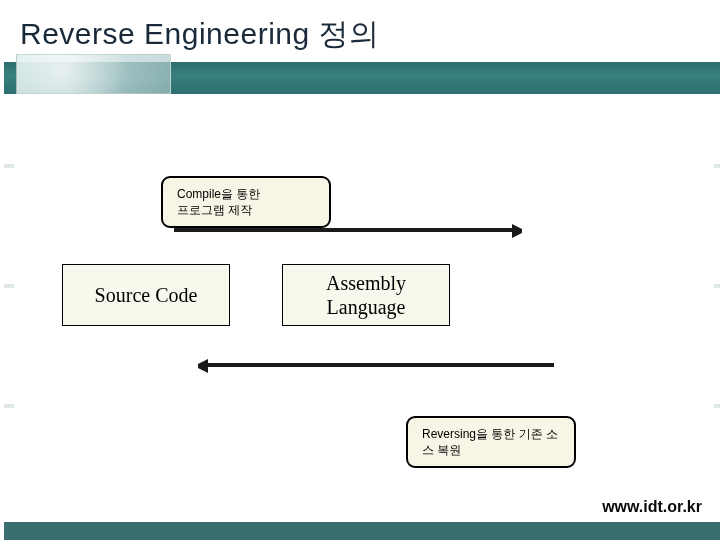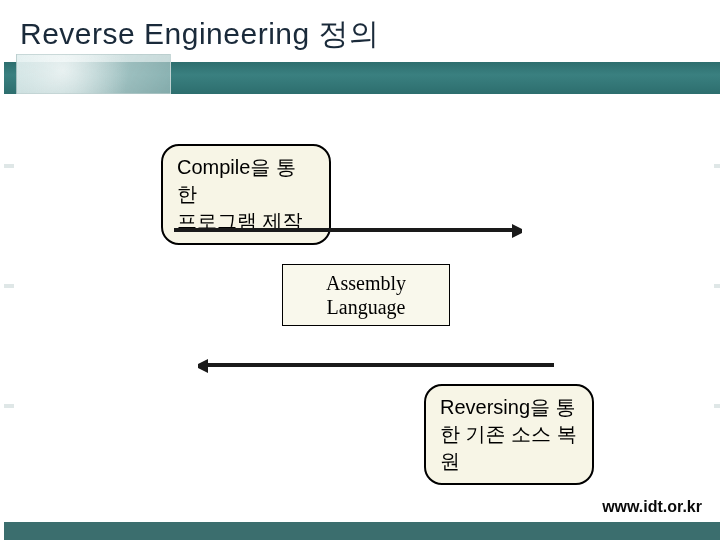--- a/index.html
+++ b/index.html
@@ -55,25 +55,26 @@
     width: 10px; height: 4px;
     background: #dfe7e7;
   }
   .tick.l { left: 0; }
   .tick.r { right: 0; }
   
   .note {
     position: absolute;
     border: 2px solid #000;
     background: #f7f5e6;
-    border-radius: 18px;
+    border-radius: 9px;
     padding: 8px 14px;
-    font-size: 20px;
+    font-size: 12px;
     line-height: 1.35;
     color: #000;
+    margin-top: 32px;
   }
   
   .harrow {
     position: absolute;
     height: 0;
   }
   .harrow .shaft {
     position: absolute;
     top: -1px;
     height: 2px;
@@ -154,27 +155,28 @@
   <div class="tick l" style="top:400px"></div>
   <div class="tick r" style="top:400px"></div>
 
   <div class="note" style="left:157px; top:140px; width:170px">Compile을 통한<br>프로그램 제작</div>
 
   <div class="harrow" style="left:170px; top:225px;">
     <div class="shaft" style="left:0; width:338px"></div>
     <div class="head right" style="left:338px; top:-5px"></div>
   </div>
 
+  <div class="node" style="left:58px;  top:260px">Source Code</div>
   <div class="node" style="left:278px; top:260px">Assembly<br>Language</div>
 
   <div class="harrow" style="left:200px; top:360px;">
     <div class="head left" style="left:-10px; top:-5px"></div>
     <div class="shaft" style="left:0; width:350px"></div>
   </div>
 
-  <div class="note" style="left:420px; top:380px; width:170px">Reversing을 통한 기존 소스 복원</div>
+  <div class="note" style="left:402px; top:380px; width:170px">Reversing을 통한 기존 소스 복원</div>
 
   <div class="footer-url">www.idt.or.kr</div>
   <div class="footer-wedge2"></div>
   <div class="footer-wedge"></div>
   <div class="footer-bar"></div>
 
 </div>
 
 </body></html>

